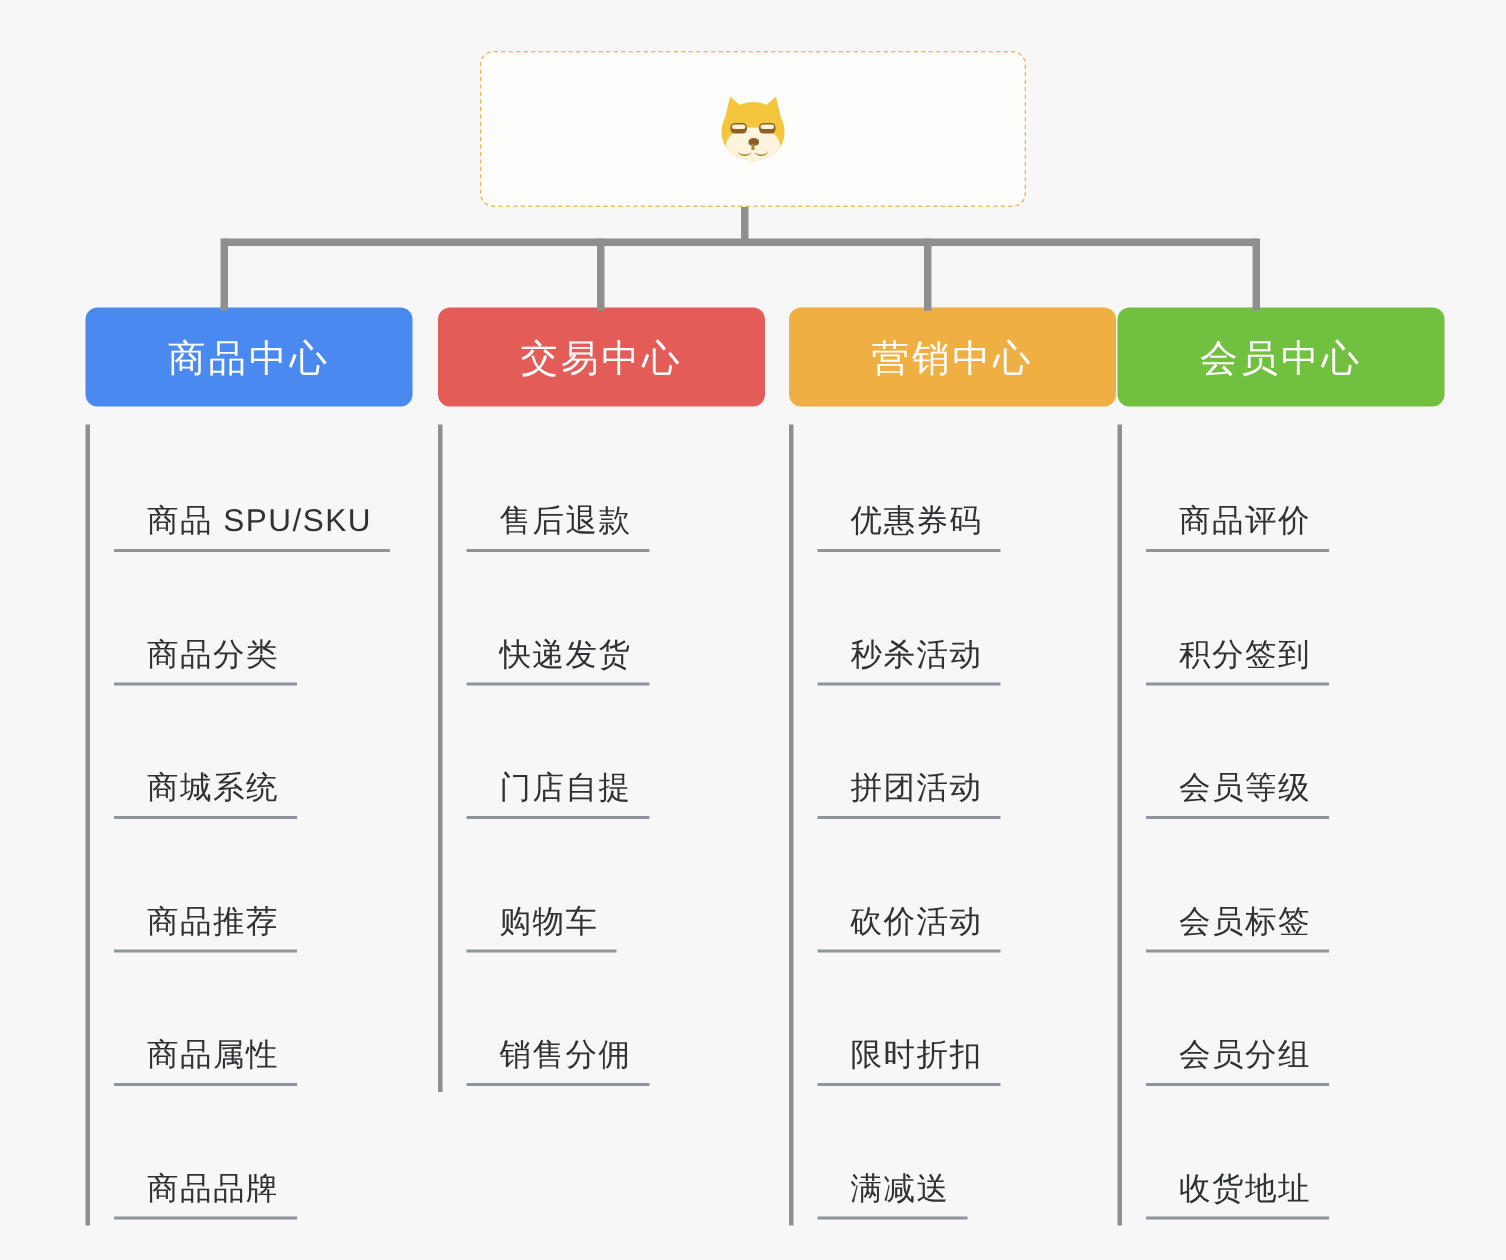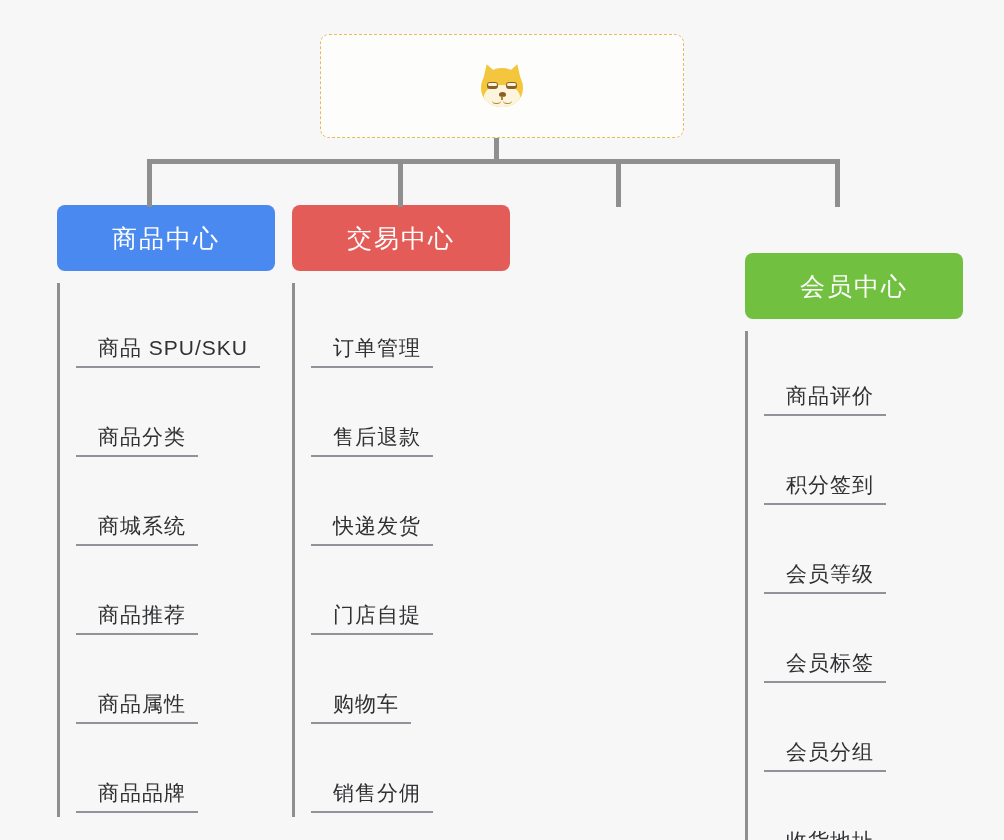--- a/index.html
+++ b/index.html
@@ -162,21 +162,21 @@
     display: flex;
     align-items: center;
     justify-content: center;
     color: #ffffff;
     font-size: 25px;
     letter-spacing: 2px;
   }
   .cat-head.blue   { background: #4a89ef; }
   .cat-head.red    { background: #e45c58; }
   .cat-head.orange { background: #efaf42; }
-  .cat-head.green  { background: #72c040; margin-top: 48px; }
+  .cat-head.green  { background: #72c040; }
 
   
   .leaves {
     position: relative;
     margin-top: 12px;
     padding-left: 16px;
     border-left: 3px solid #8f8f8f;
   }
   .leaf {
     height: 89px;
@@ -245,36 +245,58 @@
           <span class="leaf-label">商品品牌</span>
         </div>
       </div>
     </div>
     <div class="column" style="left: 292px;">
       <div class="cat-head red">
         <span>交易中心</span>
       </div>
       <div class="leaves">
         <div class="leaf">
-          <span class="leaf-label">订单管理</span>
-        </div>
-        <div class="leaf">
           <span class="leaf-label">售后退款</span>
         </div>
         <div class="leaf">
           <span class="leaf-label">快递发货</span>
         </div>
         <div class="leaf">
           <span class="leaf-label">门店自提</span>
         </div>
         <div class="leaf">
           <span class="leaf-label">购物车</span>
         </div>
         <div class="leaf">
           <span class="leaf-label">销售分佣</span>
+        </div>
+      </div>
+    </div>
+    <div class="column" style="left: 526px;">
+      <div class="cat-head orange">
+        <span>营销中心</span>
+      </div>
+      <div class="leaves">
+        <div class="leaf">
+          <span class="leaf-label">优惠券码</span>
+        </div>
+        <div class="leaf">
+          <span class="leaf-label">秒杀活动</span>
+        </div>
+        <div class="leaf">
+          <span class="leaf-label">拼团活动</span>
+        </div>
+        <div class="leaf">
+          <span class="leaf-label">砍价活动</span>
+        </div>
+        <div class="leaf">
+          <span class="leaf-label">限时折扣</span>
+        </div>
+        <div class="leaf">
+          <span class="leaf-label">满减送</span>
         </div>
       </div>
     </div>
     <div class="column" style="left: 745px;">
       <div class="cat-head green">
         <span>会员中心</span>
       </div>
       <div class="leaves">
         <div class="leaf">
           <span class="leaf-label">商品评价</span>

